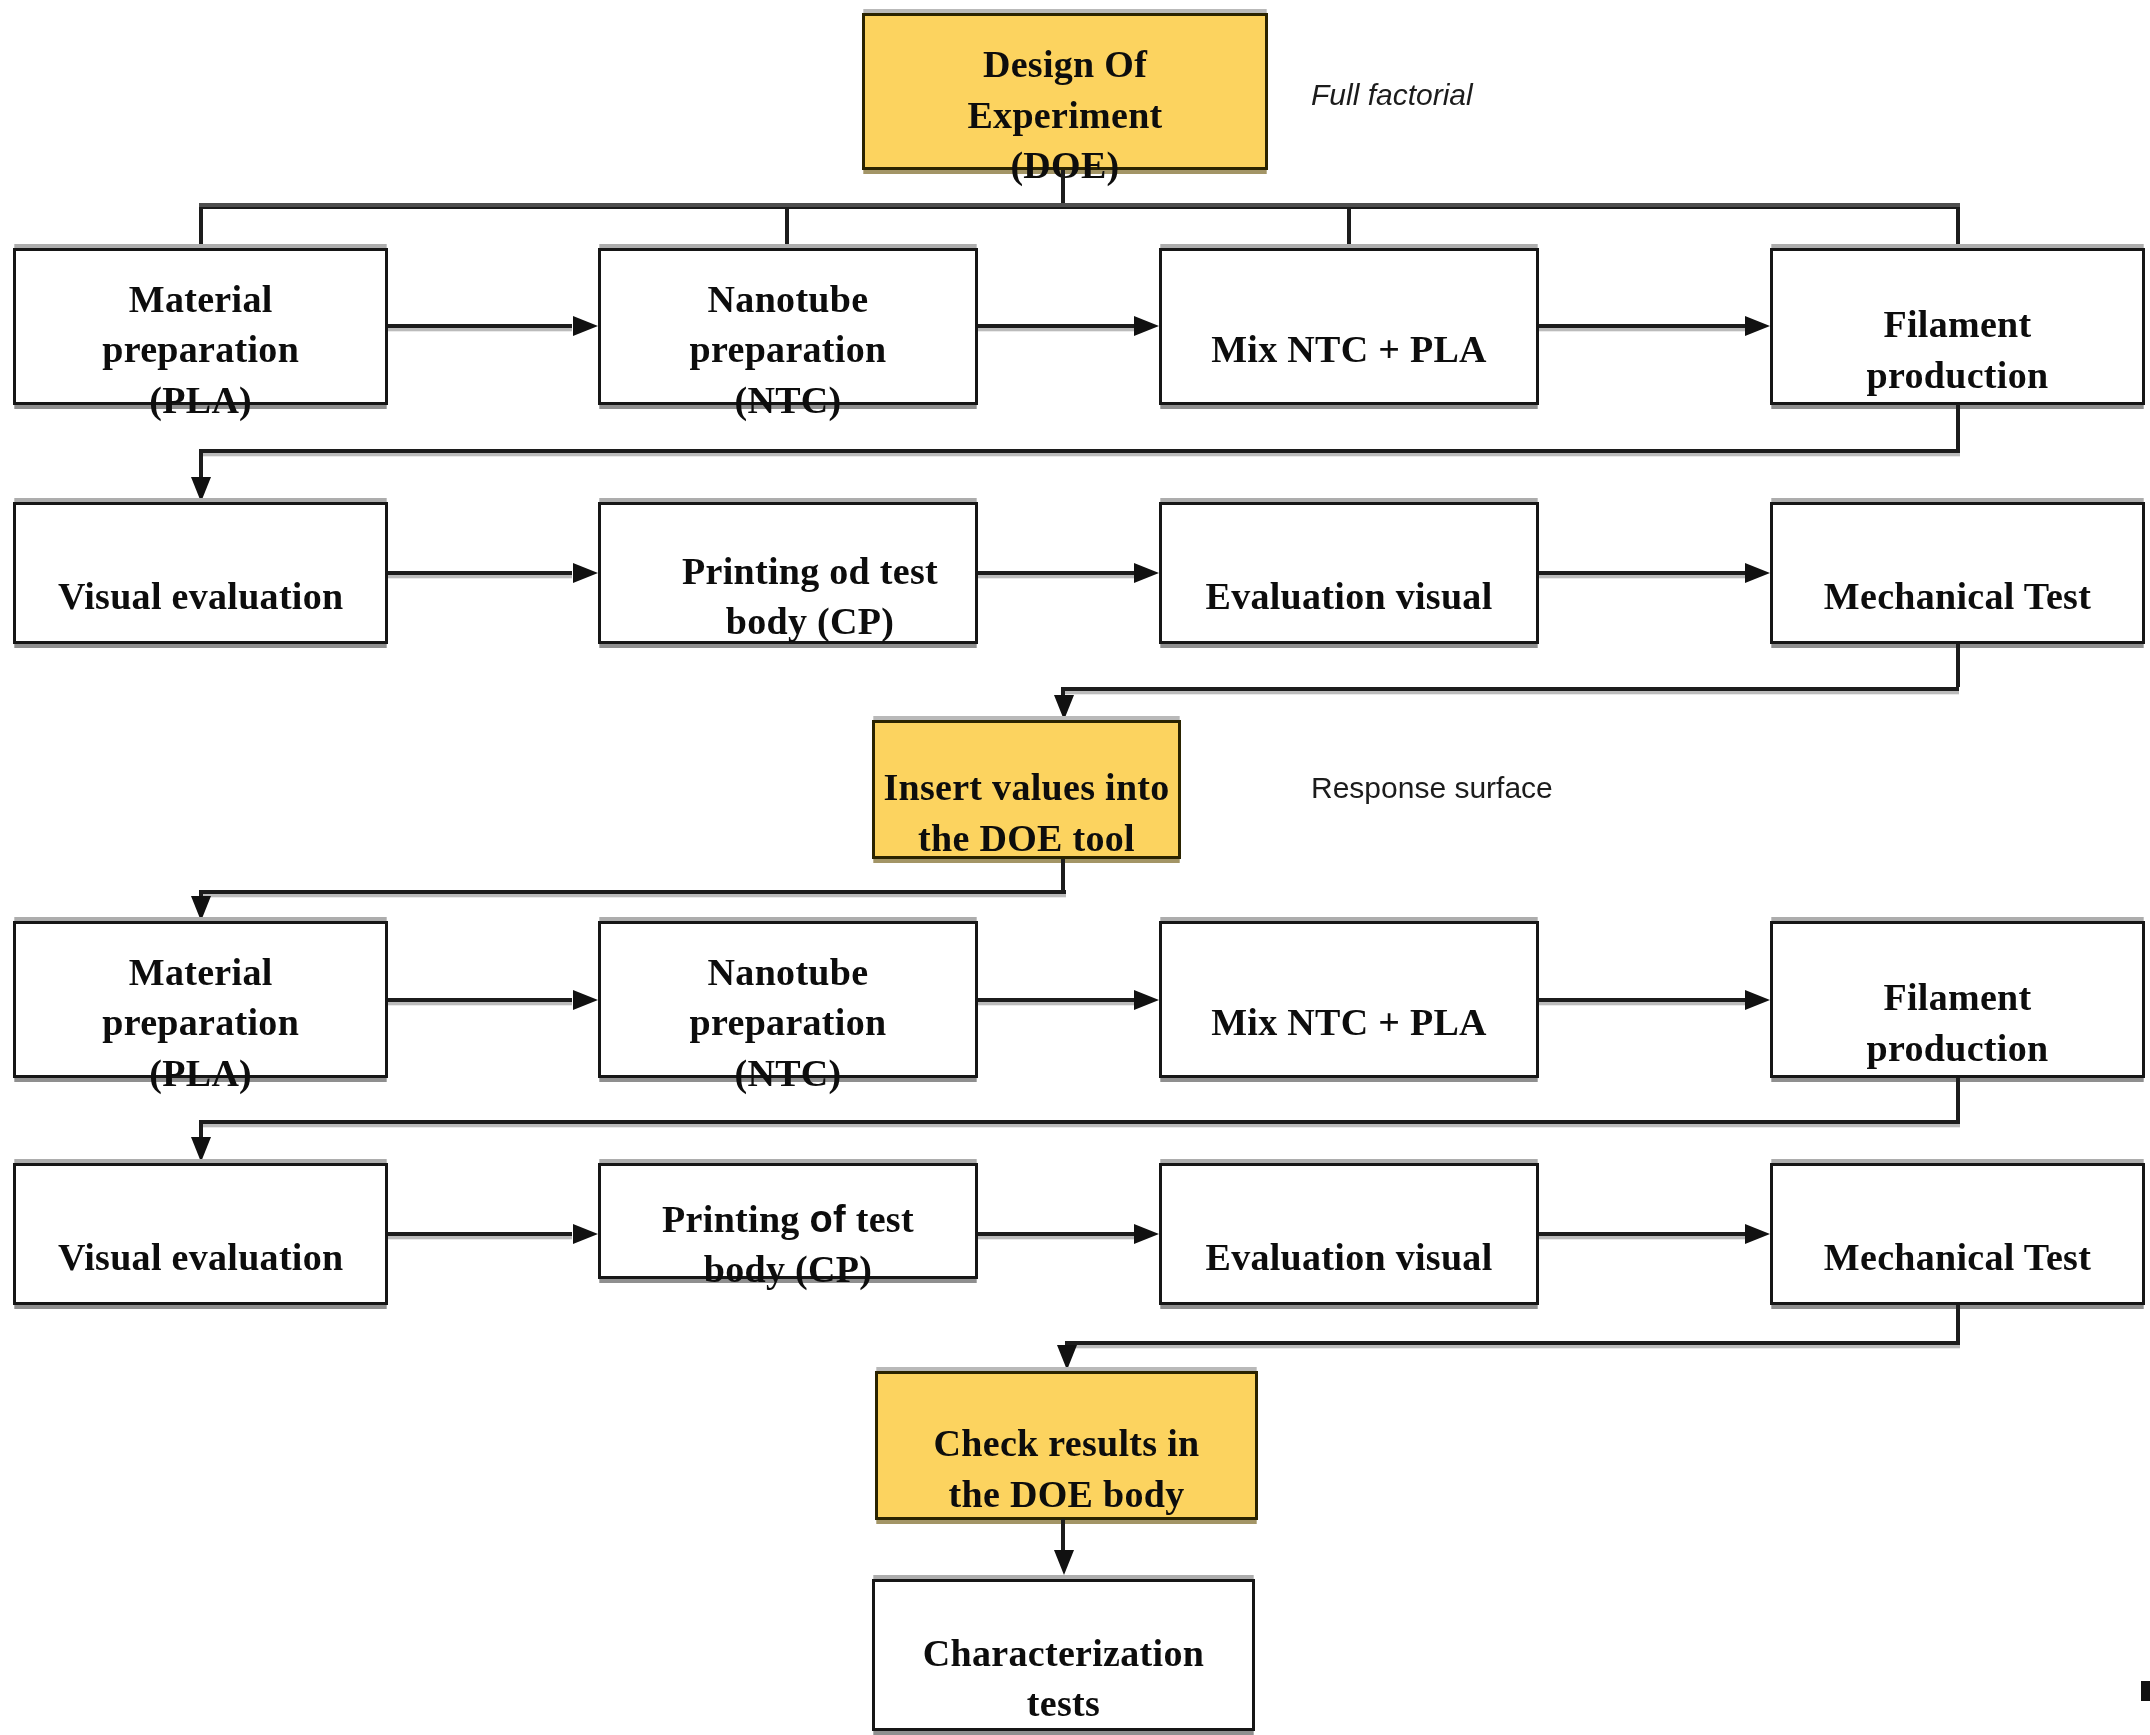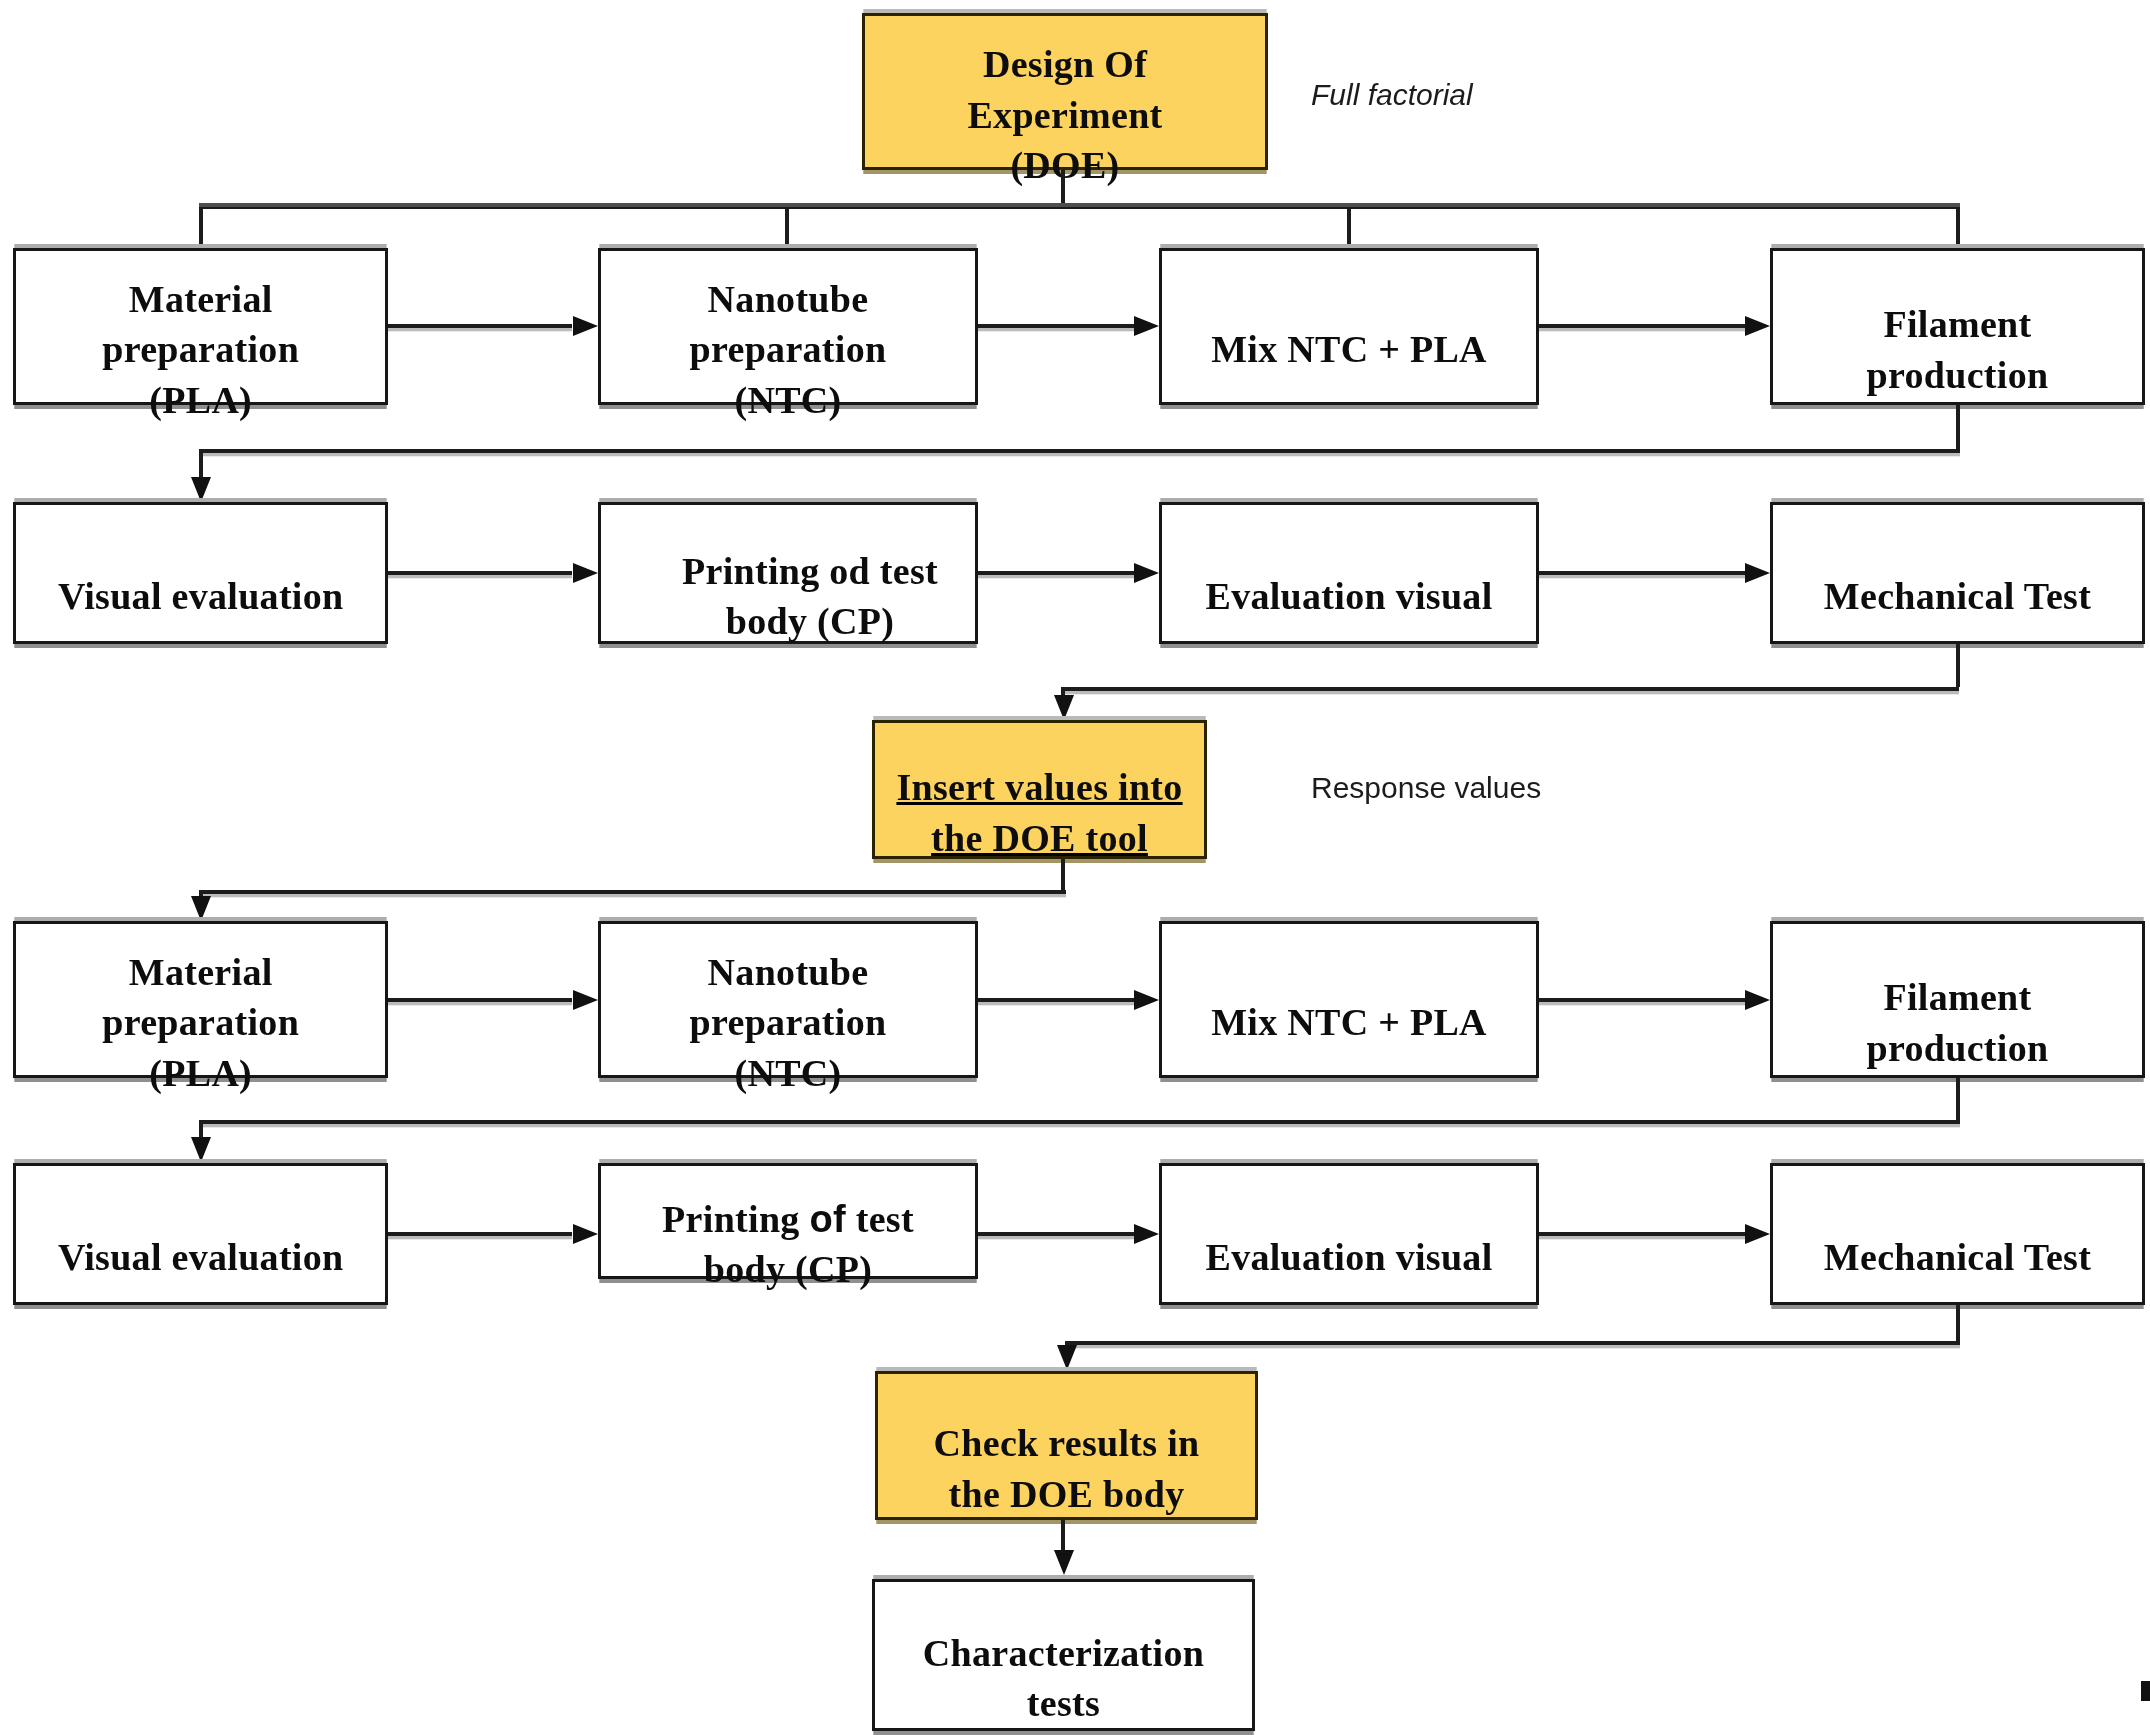--- a/index.html
+++ b/index.html
@@ -151,25 +151,25 @@
   <div class="h-line" style="left:978px; top:571px; width:157px;"></div>
   <div class="arr-right" style="left:1134px; top:563px;"></div>
   <div class="h-line" style="left:1539px; top:571px; width:206px;"></div>
   <div class="arr-right" style="left:1745px; top:563px;"></div>
 
   <div class="v-line" style="left:1956px; top:644px; height:43px;"></div>
   <div class="h-line" style="left:1061px; top:687px; width:898px;"></div>
   <div class="v-line" style="left:1061px; top:691px; height:5.3px;"></div>
   <div class="arr-down" style="left:1054px; top:695px;"></div>
 
-  <div class="box hl" style="left: 872px; top: 720px; width: 335px; height: 139px; background: rgb(252, 211, 95); text-decoration: underline;">
+  <div class="box hl" style="left: 872px; top: 720px; width: 309px; height: 139px; background: rgb(252, 211, 95);">
     <span class="box-label">Insert values into
 the DOE tool</span>
   </div>
-  <div class="side-label" style="left:1311px; top:771px;">Response values</div>
+  <div class="side-label" style="left:1311px; top:771px;">Response surface</div>
 
   <div class="v-line" style="left:1061px; top:859px; height:32px;"></div>
   <div class="h-line" style="left:199px; top:890px; width:867px;"></div>
   <div class="v-line" style="left:199px; top:894px; height:3.3px;"></div>
   <div class="arr-down" style="left:191px; top:896px;"></div>
 
   <div class="box" style="left:13.2px; top:921px; width:375px; height:157px;">
     <span class="box-label">Material
 preparation
 (PLA)</span>

